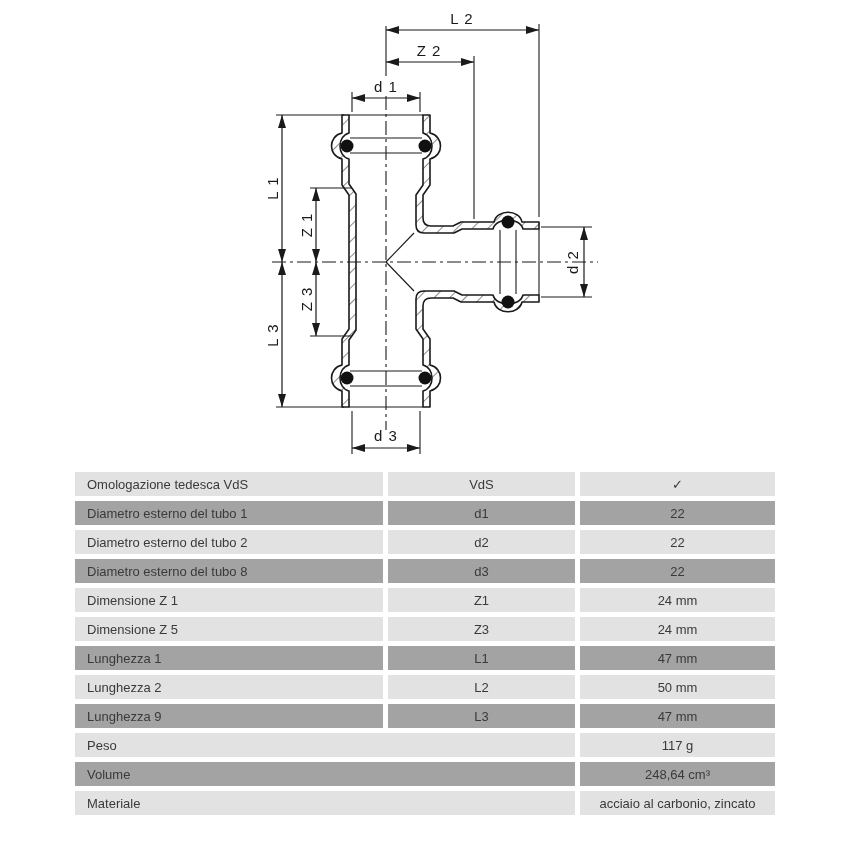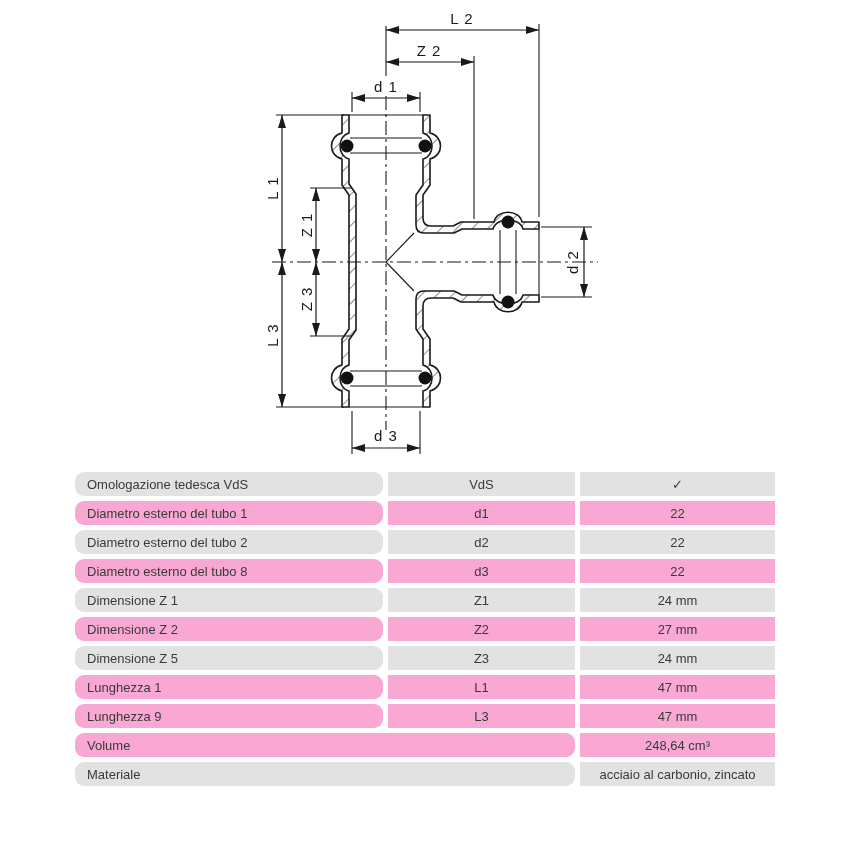--- a/index.html
+++ b/index.html
@@ -11,24 +11,24 @@
   svg.drawing text {
     font-family:"Liberation Sans", sans-serif;
     font-size:15px; fill:#1a1a1a; letter-spacing:1px;
   }
   table.spec {
     position:absolute; top:467px; left:70px; width:710px;
     border-collapse:separate; border-spacing:5px; table-layout:fixed;
     font-size:13px; color:#3a3a3a;
   }
   table.spec td { height:24px; padding:0; vertical-align:middle; }
-  table.spec td.c1 { text-align:left; padding-left:12px;border-radius:9px; }
+  table.spec td.c1 { text-align:left; padding-left:12px; }
   table.spec td.c2, table.spec td.c3 { text-align:center; }
   tr.dark td  { background:#e2e2e2; }
-  tr.light td { background:#f9a8d4; }
+  tr.light td { background:#a3a3a3; }
 </style>
 </head>
 <body>
 
 <div class="page">
 
   <svg class="drawing" width="850" height="462" viewBox="0 0 850 462">
     <defs>
       <marker id="ah" markerUnits="userSpaceOnUse" markerWidth="13" markerHeight="8" refX="13" refY="4" orient="auto-start-reverse">
         <path d="M0,0 L13,4 L0,8 Z" fill="#1a1a1a"></path>
@@ -157,40 +157,44 @@
       <tr class="light">
         <td class="c1">Diametro esterno del tubo 8</td>
         <td class="c2">d3</td>
         <td class="c3">22</td>
       </tr>
       <tr class="dark">
         <td class="c1">Dimensione Z 1</td>
         <td class="c2">Z1</td>
         <td class="c3">24 mm</td>
       </tr>
-      <tr class="light">
-        <td class="c1">Dimensione Z 2</td>
-        <td class="c2">Z2</td>
-        <td class="c3">27 mm</td>
-      </tr>
       <tr class="dark">
         <td class="c1">Dimensione Z 5</td>
         <td class="c2">Z3</td>
         <td class="c3">24 mm</td>
       </tr>
       <tr class="light">
         <td class="c1">Lunghezza 1</td>
         <td class="c2">L1</td>
         <td class="c3">47 mm</td>
       </tr>
+      <tr class="dark">
+        <td class="c1">Lunghezza 2</td>
+        <td class="c2">L2</td>
+        <td class="c3">50 mm</td>
+      </tr>
       <tr class="light">
         <td class="c1">Lunghezza 9</td>
         <td class="c2">L3</td>
         <td class="c3">47 mm</td>
       </tr>
+      <tr class="dark">
+        <td class="c1" colspan="2">Peso</td>
+        <td class="c3">117 g</td>
+      </tr>
       <tr class="light">
         <td class="c1" colspan="2">Volume</td>
         <td class="c3">248,64 cm³</td>
       </tr>
       <tr class="dark">
         <td class="c1" colspan="2">Materiale</td>
         <td class="c3">acciaio al carbonio, zincato</td>
       </tr>
     </tbody>
   </table>

